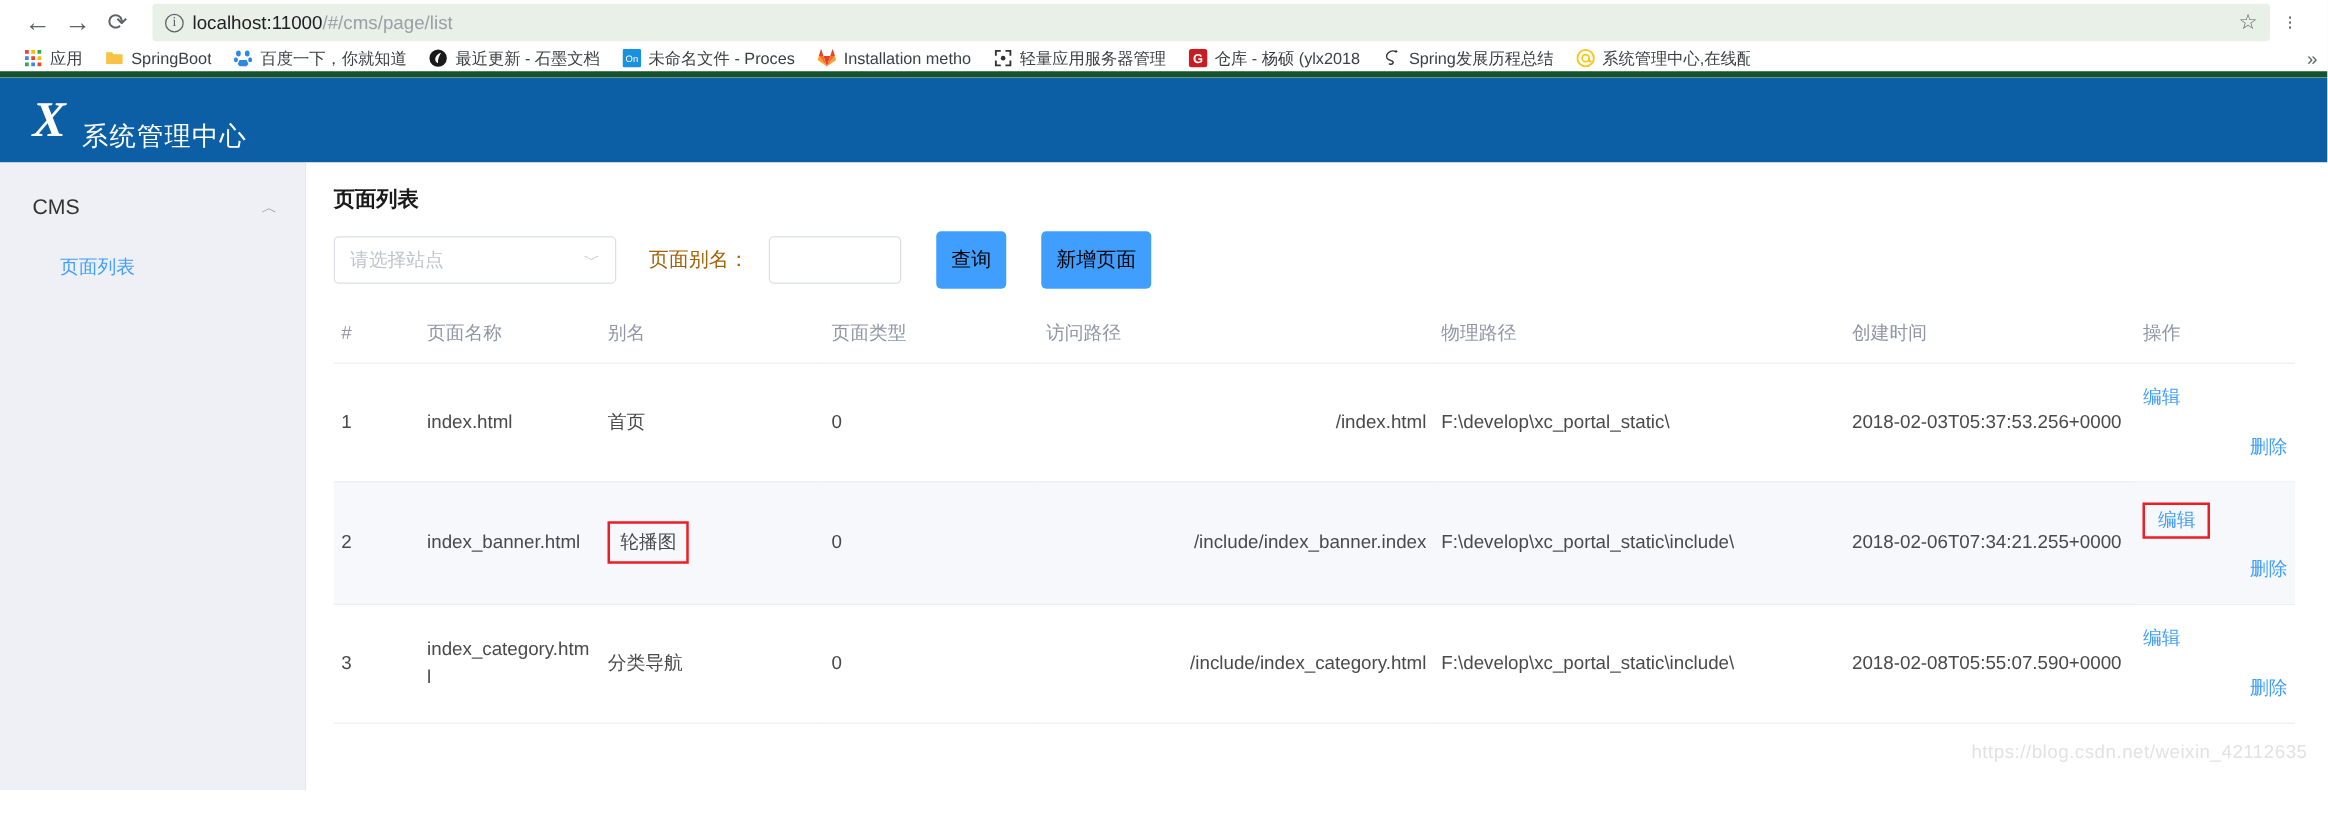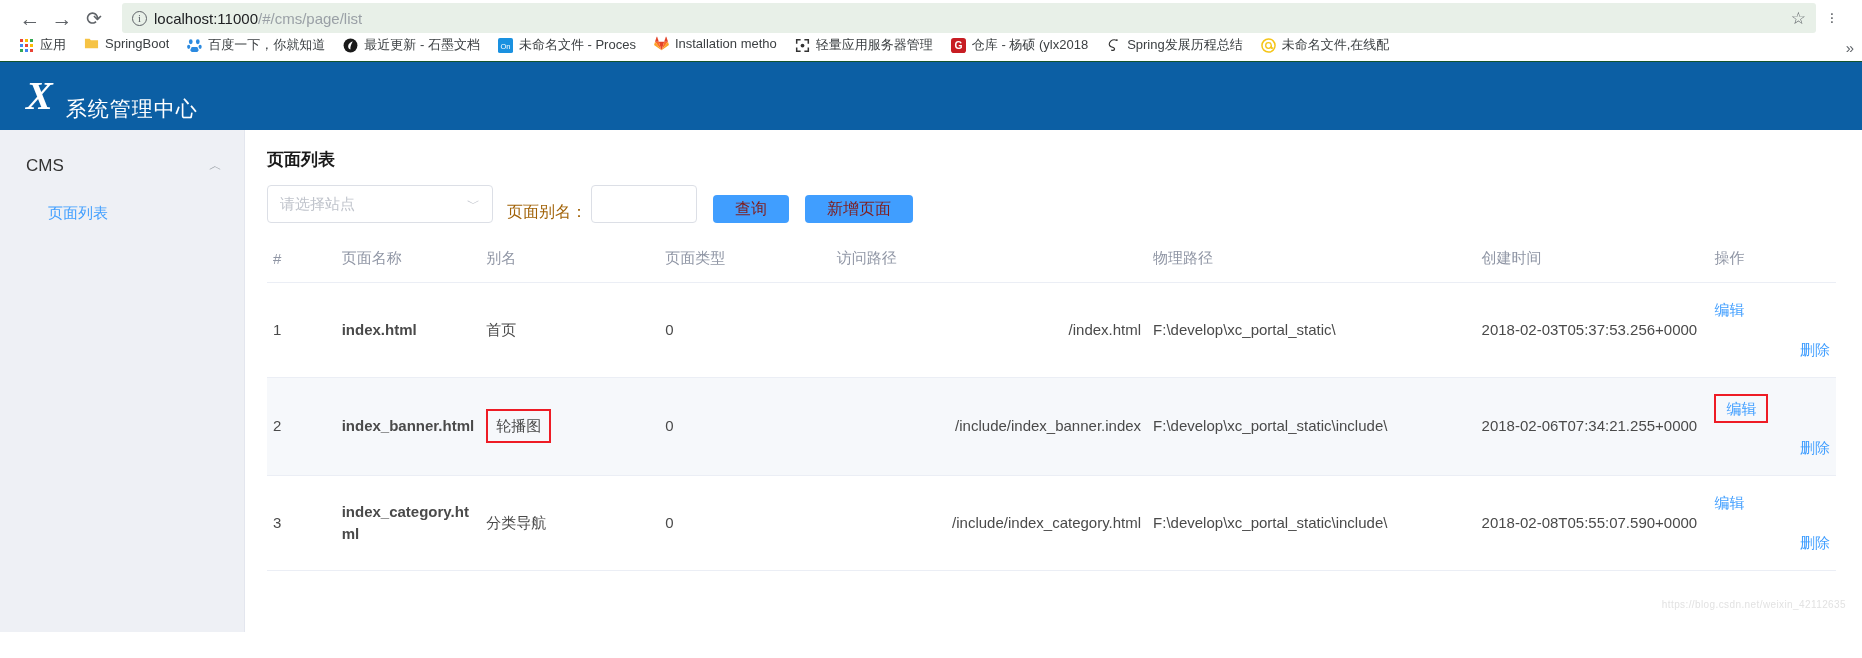--- a/index.html
+++ b/index.html
@@ -63,24 +63,24 @@
   }
   .url-text .host { color: #202124; }
   .omni-right { margin-left: auto; display: flex; align-items: center; gap: 14px; padding-left: 10px; }
   .star-icon { color: #5f6368; font-size: 17px; cursor: pointer; }
   .menu-dots { color: #5f6368; font-size: 16px; line-height: 4px; letter-spacing: 0; cursor: pointer; }
   .menu-dots span { display: block; }
 
   .bookmarks-row {
     height: 26px;
     display: flex;
-    align-items: flex-start;
+    align-items: center;
     padding: 0 10px;
     background: #fff;
-    border-bottom: 1px solid #14532d;
+    border-bottom: 5px solid #14532d;
     overflow: hidden;
     position: relative;
   }
   .bm {
     display: flex;
     align-items: center;
     gap: 6px;
     padding: 0 9px;
     flex: 0 0 auto;
     white-space: nowrap;
@@ -176,21 +176,21 @@
     overflow: hidden;
   }
   .main-title {
     font-size: 17px;
     font-weight: bold;
     color: #1a1a1a;
     margin: 0 0 14px 0;
   }
 
   
-  .filter-bar { display: flex; align-items: flex-end; gap: 0; margin-bottom: 16px; }
+  .filter-bar { display: flex; align-items: center; gap: 12px; margin-bottom: 16px; }
   .site-select {
     width: 226px; height: 38px;
     border: 1px solid #dcdfe6;
     border-radius: 4px;
     display: flex; align-items: center;
     padding: 0 12px;
     cursor: pointer;
     background: #fff;
   }
   .site-select .ph { font-size: 15px; color: #c0c4cc; }
@@ -201,27 +201,27 @@
     border: 1px solid #dcdfe6;
     border-radius: 4px;
     background: #fff;
     font-size: 15px;
     color: #606266;
     padding: 0 10px;
     outline: none;
     font-family: "Liberation Sans", sans-serif;
   }
   .btn {
-    height: 28px;
+    height: 46px;
     border: none;
     border-radius: 4px;
     background: #409eff;
-    color: #7f1d1d;
+    color: #000000;
     font-size: 16px;
-    padding: 0 22px;
+    padding: 0 12px;
     margin-left: 16px;
     cursor: pointer;
     font-family: "Liberation Sans", sans-serif;
     white-space: nowrap;
   }
 
   
   .tbl { width: 100%; border-collapse: collapse; table-layout: fixed; }
   .tbl th {
     text-align: left;
@@ -235,21 +235,21 @@
     font-size: 15px;
     color: #4a4a4a;
     padding: 16px 6px;
     border-bottom: 1px solid #ebeef5;
     vertical-align: middle;
     word-break: break-all;
     line-height: 1.45;
   }
   .tbl tr.striped td { background: #f6f8fb; }
   .c-idx   { width: 56px; }
-  .c-name  { width: 118px; font-weight: bold; }
+  .c-name  { width: 118px; }
   .c-alias { width: 146px; }
   .c-type  { width: 140px; }
   .c-path  { width: 258px; text-align: right; }
   .c-phys  { width: 268px; }
   .c-time  { width: 190px; }
   .c-ops   { width: 104px; }
   .ops { position: relative; }
   .op-link {
     display: block;
     color: #409eff;
@@ -266,21 +266,21 @@
   .boxed-op {
     display: inline-block;
     border: 2px solid #ee1c25;
     padding: 2px 10px;
   }
 
   .watermark {
     position: absolute;
     right: 16px;
     bottom: 22px;
-    font-size: 10px;
+    font-size: 15px;
     color: #e2e2e2;
     letter-spacing: 0.4px;
     pointer-events: none;
   }
   .page-wrap { position: relative; }
 </style>
 </head>
 <body>
 
 <div class="page-wrap">
@@ -394,21 +394,21 @@
           </svg>
         <span class="bm-label">Spring发展历程总结</span>
       </div>
 
       <div class="bm">
         <svg class="bm-ico" viewBox="0 0 16 16">
             <circle cx="8" cy="8" r="7" stroke="#f5c518" stroke-width="1.6" fill="#fff"></circle>
             <circle cx="8" cy="8" r="3" stroke="#f5c518" stroke-width="1.4" fill="none"></circle>
             <path d="M11 8v2.4c0 1 1.6 1 1.6-.6" stroke="#f5c518" stroke-width="1.4" fill="none"></path>
           </svg>
-        <span class="bm-label">未命名文件,在线配</span>
+        <span class="bm-label">系统管理中心,在线配</span>
       </div>
 
       <div class="chev-more">»</div>
     </div>
   </div>
 
   <div class="app-header">
     <div class="logo-wrap">
       <span class="logo-x">X</span>
     </div>

